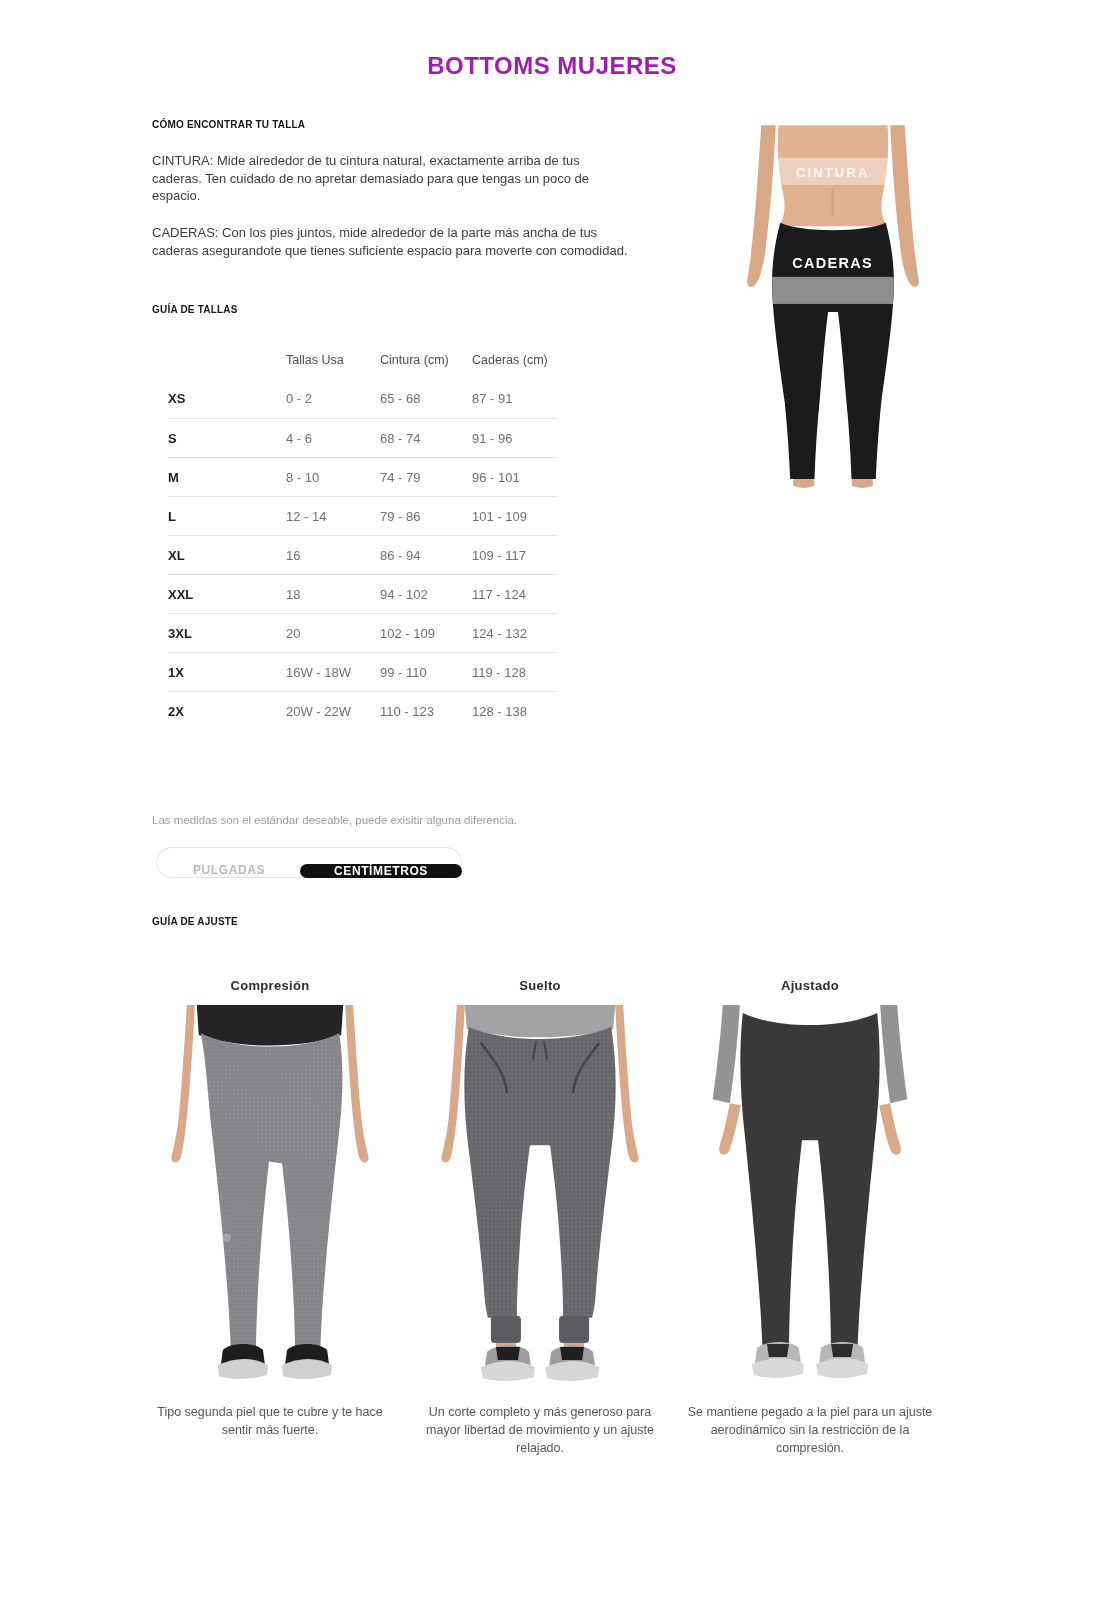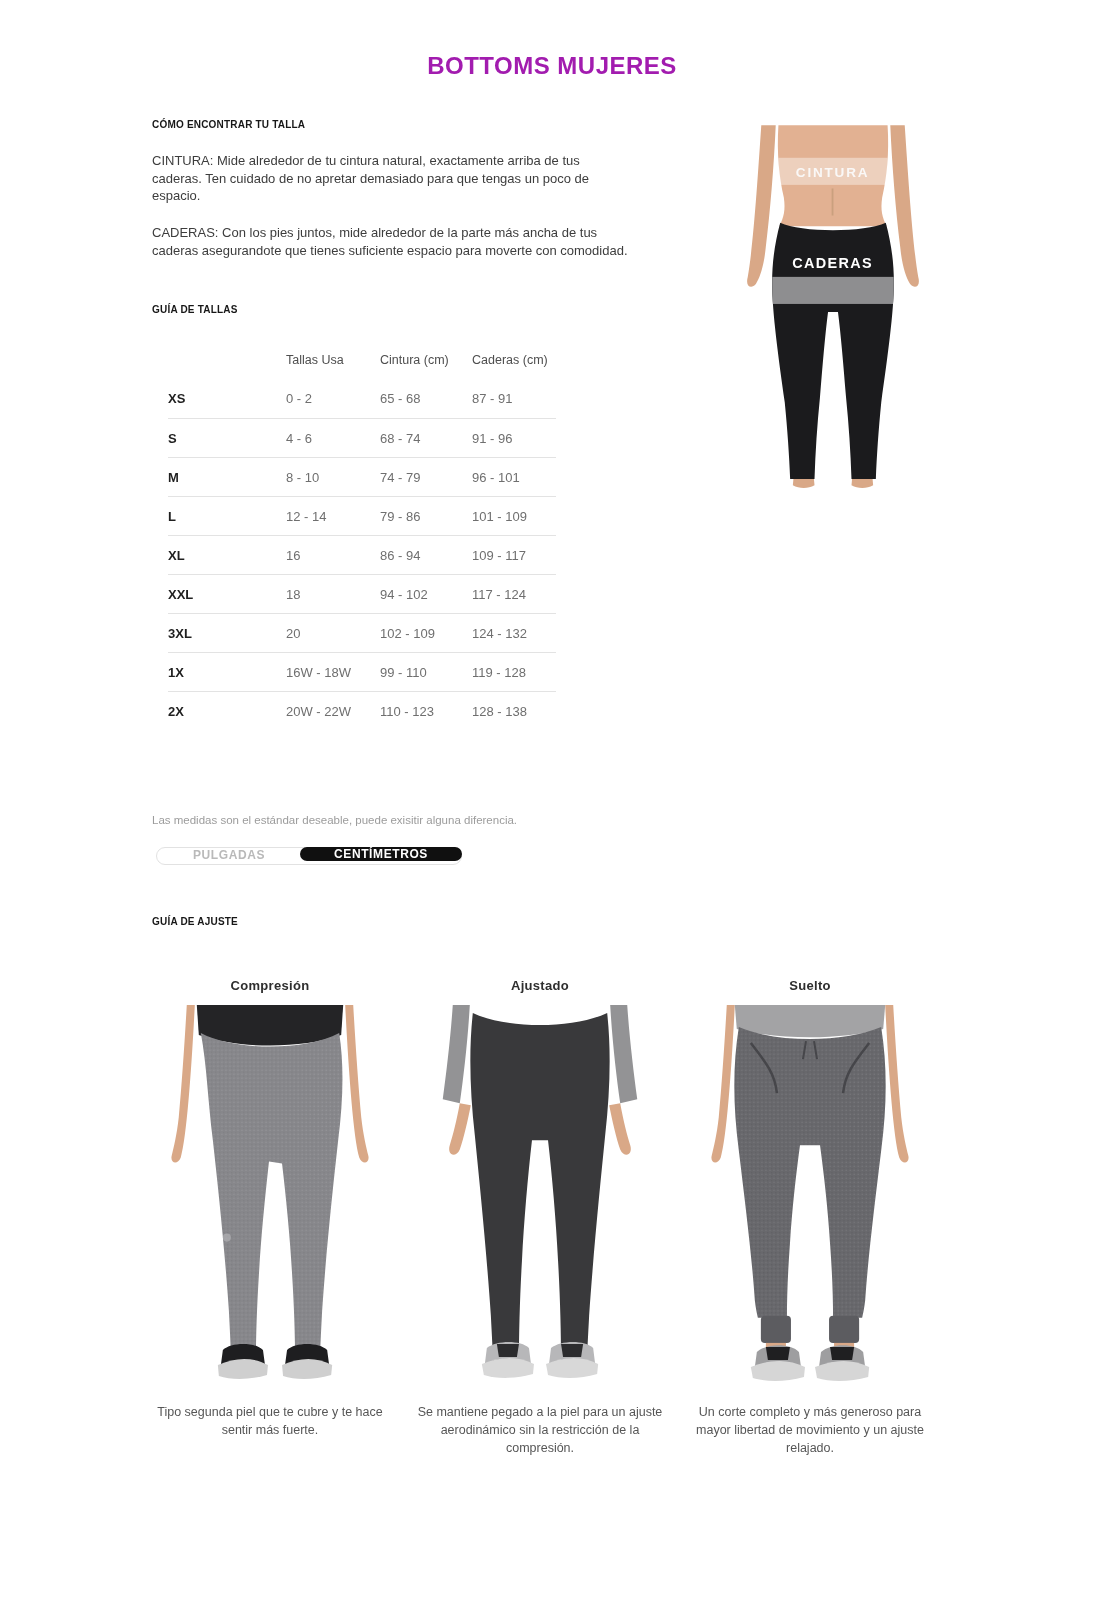--- a/index.html
+++ b/index.html
@@ -26,23 +26,23 @@
   .trow { display:grid; grid-template-columns:118px 94px 92px 84px;
           height:39px; align-items:center; }
   .trow.data + .trow.data { border-top:1px solid #e3e3e3; }
   .th { font-size:12.5px; color:#4e4e4e; }
   .tsize { font-size:13px; font-weight:bold; color:#1f1f1f; }
   .tcell { font-size:13px; color:#6f6f6f; }
 
   .note { position:absolute; top:814px; left:152px; font-size:11.5px; color:#9c9c9c; }
 
   
-  .toggle { position:absolute; top:847px; left:156px; width:306px; height:18px;
+  .toggle { position:absolute; top:847px; left:156px; width:306px; height:31px;
             background:#fff; border:1px solid #e2e2e2; border-radius:17px;
-            display:flex; align-items:flex-start; }
+            display:flex; align-items:flex-end; }
   .toggle-btn { display:flex; align-items:center; justify-content:center;
                 font-size:12px; font-weight:bold; letter-spacing:0.6px; cursor:pointer; }
   .toggle-inches { flex:0 0 144px; color:#b9b9b9; }
   .toggle-cm { flex:1 1 auto; background:#101010; color:#ffffff;
                border-radius:17px; margin:-1px; }
 
   
   .measure-fig { position:absolute; top:122px; left:727px; width:212px; height:372px; }
 
   
@@ -188,42 +188,20 @@
 
         <path fill="#1e1e20" d="M58,344 C66,336 90,336 98,344 L100,359 C86,353 70,353 56,359 Z"></path>
         <path fill="#cfcfcf" d="M53,359 C71,351 88,351 103,359 L102,369 C85,374 66,374 54,370 Z"></path>
         <path fill="#1e1e20" d="M122,344 C130,336 154,336 162,344 L164,359 C150,353 134,353 120,359 Z"></path>
         <path fill="#cfcfcf" d="M117,359 C135,351 152,351 167,359 L166,369 C149,374 130,374 118,370 Z"></path>
       </svg>
       <p class="fit-desc">Tipo segunda piel que te cubre y te hace sentir más fuerte.</p>
     </div>
 
     <div class="fit">
-      <div class="fit-label">Ajustado</div>
-      <svg class="fit-image" viewBox="0 0 210 375">
-
-        <path fill="#939395" d="M35,0 C33,35 29,70 25,98 L8,94 C12,65 16,30 18,0 Z"></path>
-        <path fill="#939395" d="M175,0 C177,35 181,70 185,98 L202,94 C198,65 194,30 192,0 Z"></path>
-
-        <path fill="#d9a887" d="M25,98 C22,115 18,130 15,140 C12,150 21,153 25,144 C29,133 33,115 36,100 Z"></path>
-        <path fill="#d9a887" d="M185,98 C188,115 192,130 195,140 C198,150 189,153 185,144 C181,133 177,115 174,100 Z"></path>
-
-        <path fill="#39393b" d="M38,8 C72,24 138,24 172,8 C176,45 175,85 170,130 C165,180 158,250 154,310 C153,330 152,345 152,356 L126,356 C126,325 125,290 123,255 C121,215 117,170 113,135 L97,135 C93,170 89,215 87,255 C85,290 84,325 84,356 L58,356 C58,345 57,330 56,310 C52,250 45,180 40,130 C35,85 34,45 38,8 Z"></path>
-
-        <path fill="#b7b7b9" d="M52,342 C62,334 86,334 94,342 L96,358 C82,351 64,351 50,358 Z"></path>
-        <path fill="#2c2c2e" d="M62,338 L84,338 L82,351 L64,351 Z"></path>
-        <path fill="#d8d8d8" d="M47,358 C66,350 84,350 99,358 L98,368 C81,373 62,373 49,369 Z"></path>
-        <path fill="#b7b7b9" d="M116,342 C126,334 150,334 158,342 L160,358 C146,351 128,351 114,358 Z"></path>
-        <path fill="#2c2c2e" d="M126,338 L148,338 L146,351 L128,351 Z"></path>
-        <path fill="#d8d8d8" d="M111,358 C130,350 148,350 163,358 L162,368 C145,373 126,373 113,369 Z"></path>
-      </svg>
-      <p class="fit-desc">Se mantiene pegado a la piel para un ajuste aerodinámico sin la restricción de la compresión.</p>
-    </div>
-
-    <div class="fit">
       <div class="fit-label">Suelto</div>
       <svg class="fit-image" viewBox="0 0 210 375">
         <defs>
           <pattern id="hg3" width="4" height="4" patternUnits="userSpaceOnUse">
             <rect width="4" height="4" fill="#68686c"></rect>
             <circle cx="1" cy="1" r="0.6" fill="#7d7d81"></circle>
             <circle cx="3" cy="3" r="0.5" fill="#56565a"></circle>
           </pattern>
         </defs>
 
@@ -247,14 +225,36 @@
         <path fill="#9e9ea0" d="M52,346 C62,337 86,337 94,346 L96,361 C82,354 64,354 50,361 Z"></path>
         <path fill="#1f1f21" d="M61,341 L85,341 L83,354 L63,354 Z"></path>
         <path fill="#d6d6d6" d="M46,361 C66,353 84,353 100,361 L99,371 C81,376 61,376 48,372 Z"></path>
         <path fill="#9e9ea0" d="M116,346 C126,337 150,337 158,346 L160,361 C146,354 128,354 114,361 Z"></path>
         <path fill="#1f1f21" d="M125,341 L149,341 L147,354 L127,354 Z"></path>
         <path fill="#d6d6d6" d="M110,361 C130,353 148,353 164,361 L163,371 C145,376 125,376 112,372 Z"></path>
       </svg>
       <p class="fit-desc">Un corte completo y más generoso para mayor libertad de movimiento y un ajuste relajado.</p>
     </div>
 
+    <div class="fit">
+      <div class="fit-label">Ajustado</div>
+      <svg class="fit-image" viewBox="0 0 210 375">
+
+        <path fill="#939395" d="M35,0 C33,35 29,70 25,98 L8,94 C12,65 16,30 18,0 Z"></path>
+        <path fill="#939395" d="M175,0 C177,35 181,70 185,98 L202,94 C198,65 194,30 192,0 Z"></path>
+
+        <path fill="#d9a887" d="M25,98 C22,115 18,130 15,140 C12,150 21,153 25,144 C29,133 33,115 36,100 Z"></path>
+        <path fill="#d9a887" d="M185,98 C188,115 192,130 195,140 C198,150 189,153 185,144 C181,133 177,115 174,100 Z"></path>
+
+        <path fill="#39393b" d="M38,8 C72,24 138,24 172,8 C176,45 175,85 170,130 C165,180 158,250 154,310 C153,330 152,345 152,356 L126,356 C126,325 125,290 123,255 C121,215 117,170 113,135 L97,135 C93,170 89,215 87,255 C85,290 84,325 84,356 L58,356 C58,345 57,330 56,310 C52,250 45,180 40,130 C35,85 34,45 38,8 Z"></path>
+
+        <path fill="#b7b7b9" d="M52,342 C62,334 86,334 94,342 L96,358 C82,351 64,351 50,358 Z"></path>
+        <path fill="#2c2c2e" d="M62,338 L84,338 L82,351 L64,351 Z"></path>
+        <path fill="#d8d8d8" d="M47,358 C66,350 84,350 99,358 L98,368 C81,373 62,373 49,369 Z"></path>
+        <path fill="#b7b7b9" d="M116,342 C126,334 150,334 158,342 L160,358 C146,351 128,351 114,358 Z"></path>
+        <path fill="#2c2c2e" d="M126,338 L148,338 L146,351 L128,351 Z"></path>
+        <path fill="#d8d8d8" d="M111,358 C130,350 148,350 163,358 L162,368 C145,373 126,373 113,369 Z"></path>
+      </svg>
+      <p class="fit-desc">Se mantiene pegado a la piel para un ajuste aerodinámico sin la restricción de la compresión.</p>
+    </div>
+
   </div>
 </div>
 
 </body></html>

